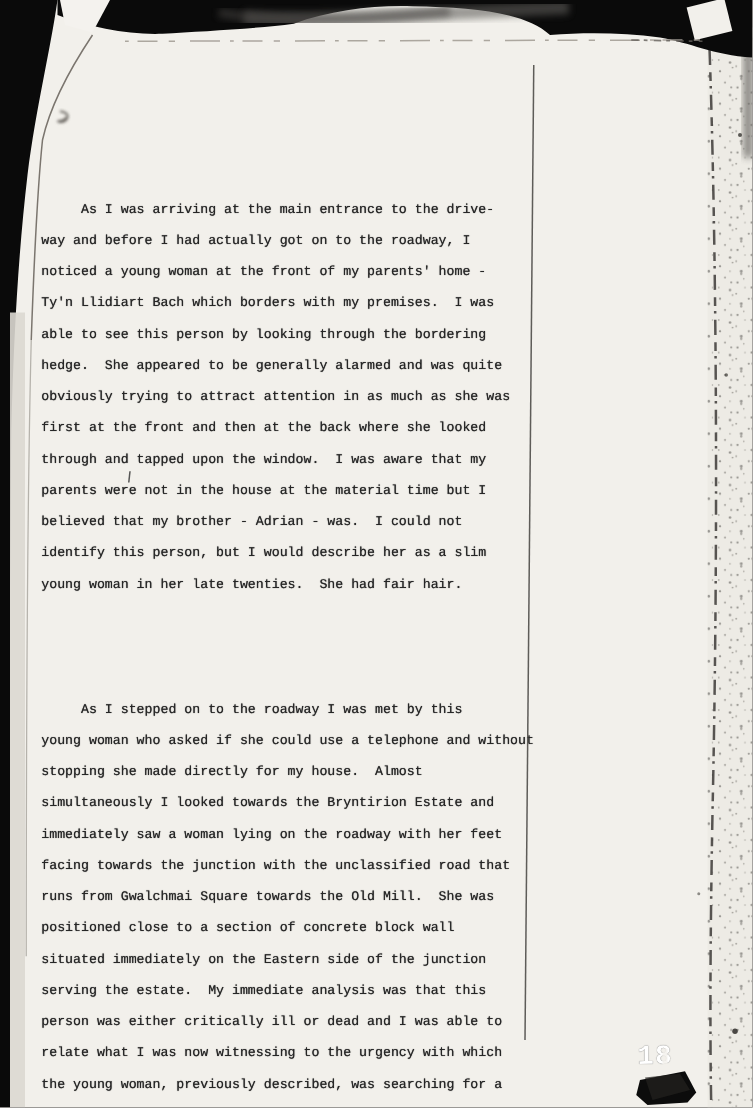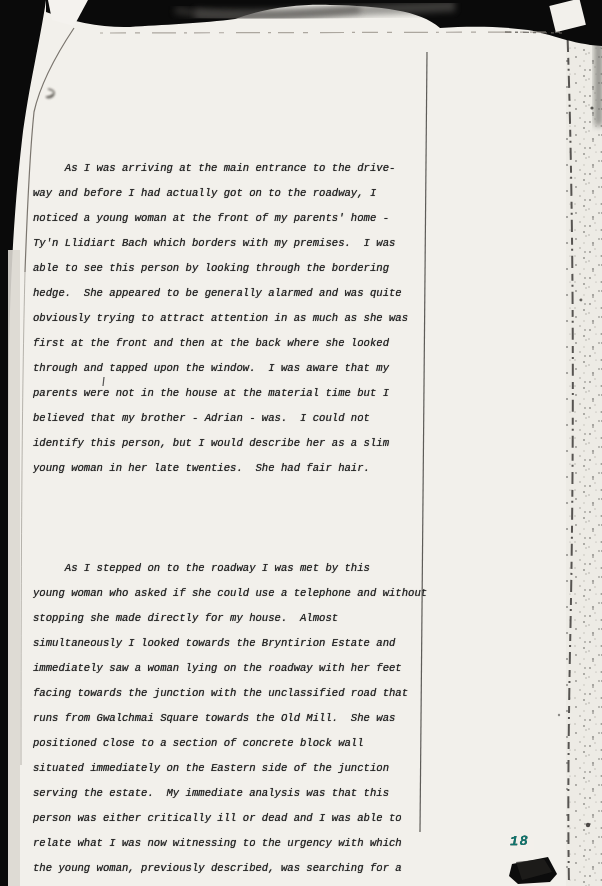--- a/index.html
+++ b/index.html
@@ -2,21 +2,21 @@
 <html><head>
 <meta charset="utf-8">
 <style>
   html,body{margin:0;padding:0;}
   body{
     width:602px;height:886px;position:relative;overflow:hidden;
     background:#0a0a0a;
     font-family:"Liberation Mono","DejaVu Sans Mono",monospace;
   }
   #scan-page{
-    position:absolute;inset:0;width:602px;height:886px;font-style:italic;
+    position:absolute;inset:0;width:602px;height:886px;
   }
   
   .paper{
     position:absolute;left:0;top:0;width:602px;height:886px;
     background:#f2f0eb;
   }
   
   .typed-text{
     position:absolute;left:33px;top:106px;width:402px;
     color:#262626;
@@ -24,22 +24,22 @@
     line-height:25px;
     white-space:pre;
     text-shadow:0 0 0.7px rgba(25,25,25,0.85);
     z-index:2;
   }
   .typed-text .para{margin:0;}
   .typed-text .para.p2{margin-top:25px;}
   
   .page-number{
     position:absolute;left:510px;top:833px;
-    font-size:14px;font-weight:bold;letter-spacing:1px;
-    color:#0f766e;transform:rotate(-1deg);
+    font-size:22px;font-weight:bold;letter-spacing:1px;
+    color:#ffffff;transform:rotate(-1deg);
     text-shadow:0 0 0.6px rgba(20,20,20,0.8);
     z-index:2;
   }
   
   svg.artifacts{
     position:absolute;left:0;top:0;z-index:3;pointer-events:none;
   }
 </style>
 </head>
 <body>

